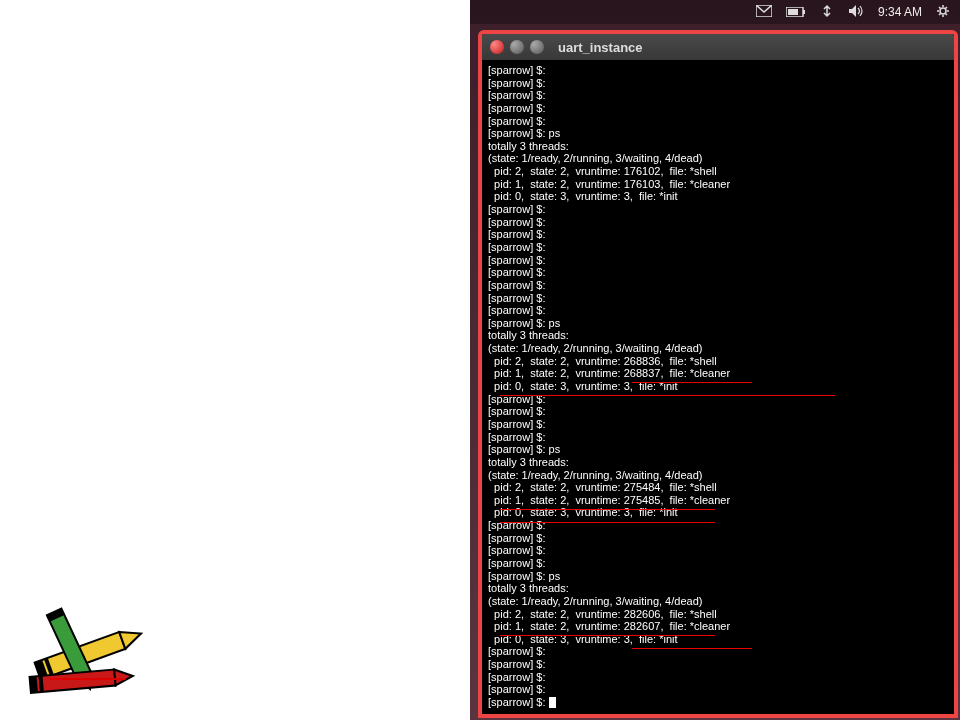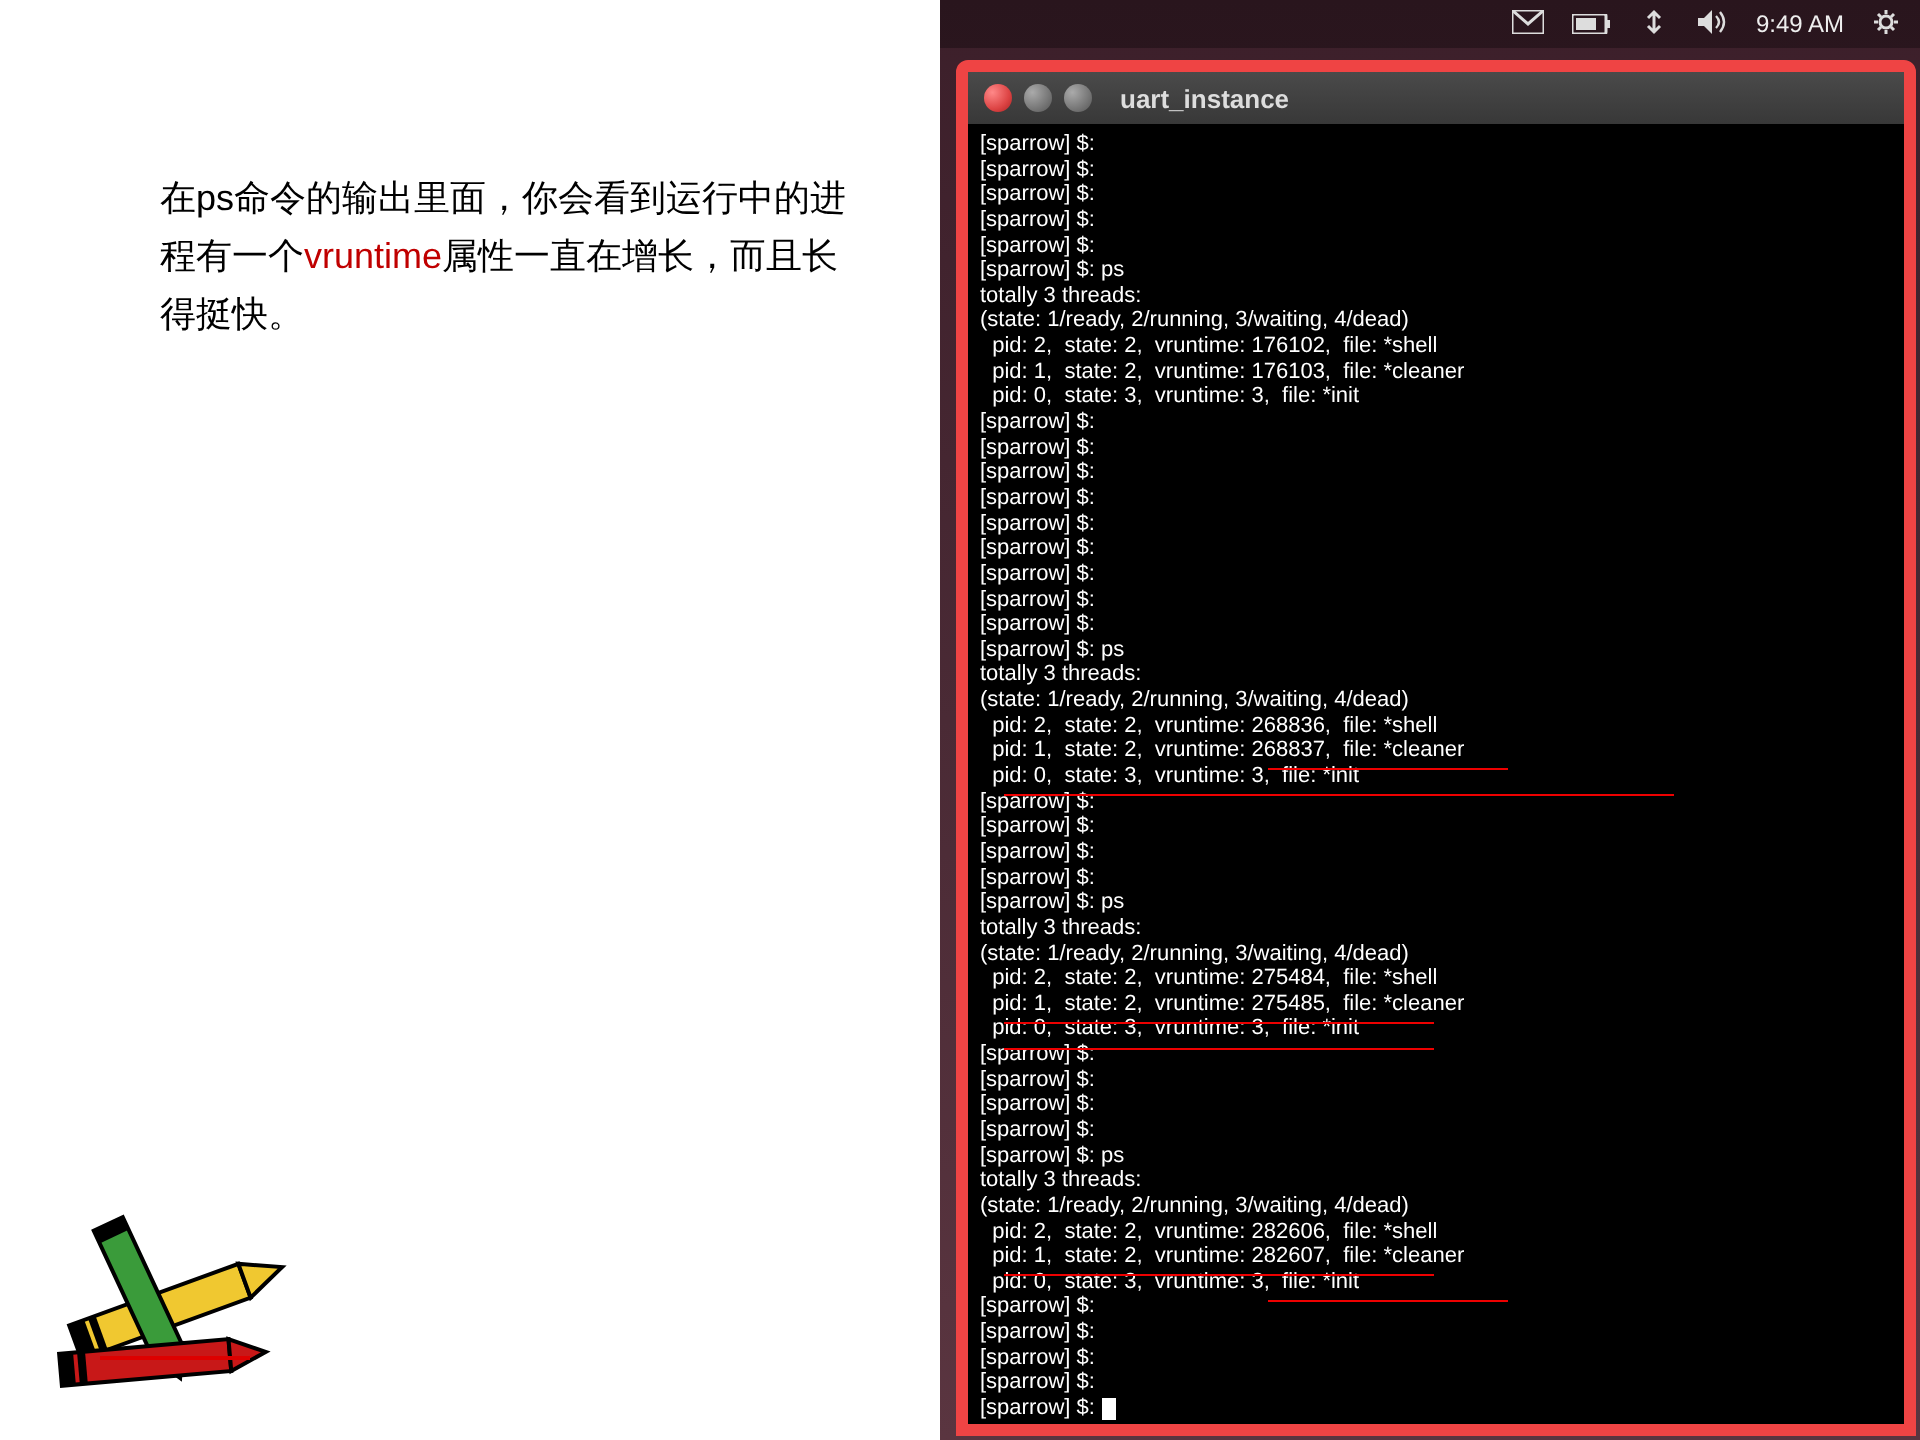--- a/index.html
+++ b/index.html
@@ -4,40 +4,37 @@
 <style>
 * { margin: 0; padding: 0; box-sizing: border-box; }
 body { width: 960px; height: 720px; background: #fff; font-family: Arial, sans-serif; position: relative; overflow: hidden; }
 .left-pane { position: absolute; left: 80px; top: 85px; width: 350px; }
 .para { font-size: 18px; line-height: 1.6; color: #000; margin-bottom: 28px; }
 .red-text { color: #c00000; }
 .desktop { position: absolute; left: 470px; top: 0; width: 490px; height: 720px; background: linear-gradient(180deg, #3c1f2a 0%, #4a2a35 50%, #5a3540 100%); }
 .menubar { position: absolute; top: 0; right: 0; height: 24px; display: flex; align-items: center; gap: 14px; padding: 0 10px; background: rgba(0,0,0,0.3); width: 100%; justify-content: flex-end; }
 .menubar-icon { color: #ddd; font-size: 13px; }
 .time { color: #eee; font-size: 12px; }
-.window { position: absolute; left: 478px; top: 30px; width: 480px; height: 688px; background: #000; border: 6px solid #ef4444; border-radius: 6px 6px 0 0; overflow: hidden; }
+.window { position: absolute; left: 478px; top: 30px; width: 480px; height: 688px; background: #000; border: 4px solid #ef4444; border-radius: 6px 6px 0 0; overflow: hidden; }
 .titlebar { height: 26px; background: linear-gradient(#4a4a4a, #383838); display: flex; align-items: center; padding: 0 8px; gap: 6px; }
 .wbtn { width: 14px; height: 14px; border-radius: 50%; }
 .wbtn.close { background: radial-gradient(circle at 30% 30%, #f88, #d44 60%, #a22); }
 .wbtn.min { background: radial-gradient(circle at 30% 30%, #aaa, #777 60%, #555); }
 .wbtn.max { background: radial-gradient(circle at 30% 30%, #aaa, #777 60%, #555); }
 .wtitle { color: #ddd; font-size: 13px; font-weight: bold; margin-left: 8px; }
 .term { padding: 4px 6px; font-family: Liberation Sans, sans-serif; font-size: 11px; line-height: 1.15; color: #fff; white-space: pre; position: relative; }
 .underline-red { position: absolute; height: 1px; background: #e00; }
 .crayon-area { position: absolute; left: 5px; bottom: 5px; width: 160px; height: 130px; }
 .crayon-red-line { position: absolute; left: 45px; bottom: 35px; width: 75px; height: 2px; background: #d00; }
 .cursor { display: inline-block; width: 7px; height: 11px; background: #fff; vertical-align: text-bottom; }
 </style>
 </head>
 <body>
 
 <div class="left-pane">
-  <p class="para">
-    <span>在ps命令的输出里面，你会看到运行中的进程有一个</span><span class="red-text">vruntime</span><span>属性一直在增长，而且长得挺快。</span>
-  </p>
 </div>
 
 <div class="crayon-area">
   <svg width="160" height="130" viewBox="0 0 160 130">
 
     <g transform="rotate(-20 80 70)">
       <rect x="30" y="60" width="90" height="18" fill="#f0c830" stroke="#000" stroke-width="2"></rect>
       <polygon points="120,60 140,69 120,78" fill="#f0c830" stroke="#000" stroke-width="2"></polygon>
       <rect x="30" y="60" width="8" height="18" fill="#000"></rect>
       <rect x="40" y="60" width="4" height="18" fill="#000"></rect>
@@ -78,21 +75,21 @@
       <svg width="14" height="14" viewBox="0 0 14 14">
           <path d="M7,2 L7,8 M4,5 L7,2 L10,5 M7,12 L7,6 M4,9 L7,12 L10,9" stroke="#ddd" stroke-width="1.5" fill="none"></path>
         </svg>
     </span>
     <span class="menubar-icon">
       <svg width="16" height="14" viewBox="0 0 16 14">
           <path d="M1,5 L4,5 L8,1 L8,13 L4,9 L1,9 Z" fill="#ddd"></path>
           <path d="M10,4 Q13,7 10,10 M12,2 Q16,7 12,12" stroke="#ddd" stroke-width="1.2" fill="none"></path>
         </svg>
     </span>
-    <span class="time">9:49 AM</span>
+    <span class="time">9:34 AM</span>
     <span class="menubar-icon">
       <svg width="14" height="14" viewBox="0 0 14 14">
           <circle cx="7" cy="7" r="3" fill="none" stroke="#ddd" stroke-width="1.5"></circle>
           <path d="M7,1 L7,3 M7,11 L7,13 M1,7 L3,7 M11,7 L13,7 M3,3 L4.5,4.5 M9.5,9.5 L11,11 M3,11 L4.5,9.5 M9.5,4.5 L11,3" stroke="#ddd" stroke-width="1.5"></path>
         </svg>
     </span>
   </div>
 </div>
 
 <div class="window">

